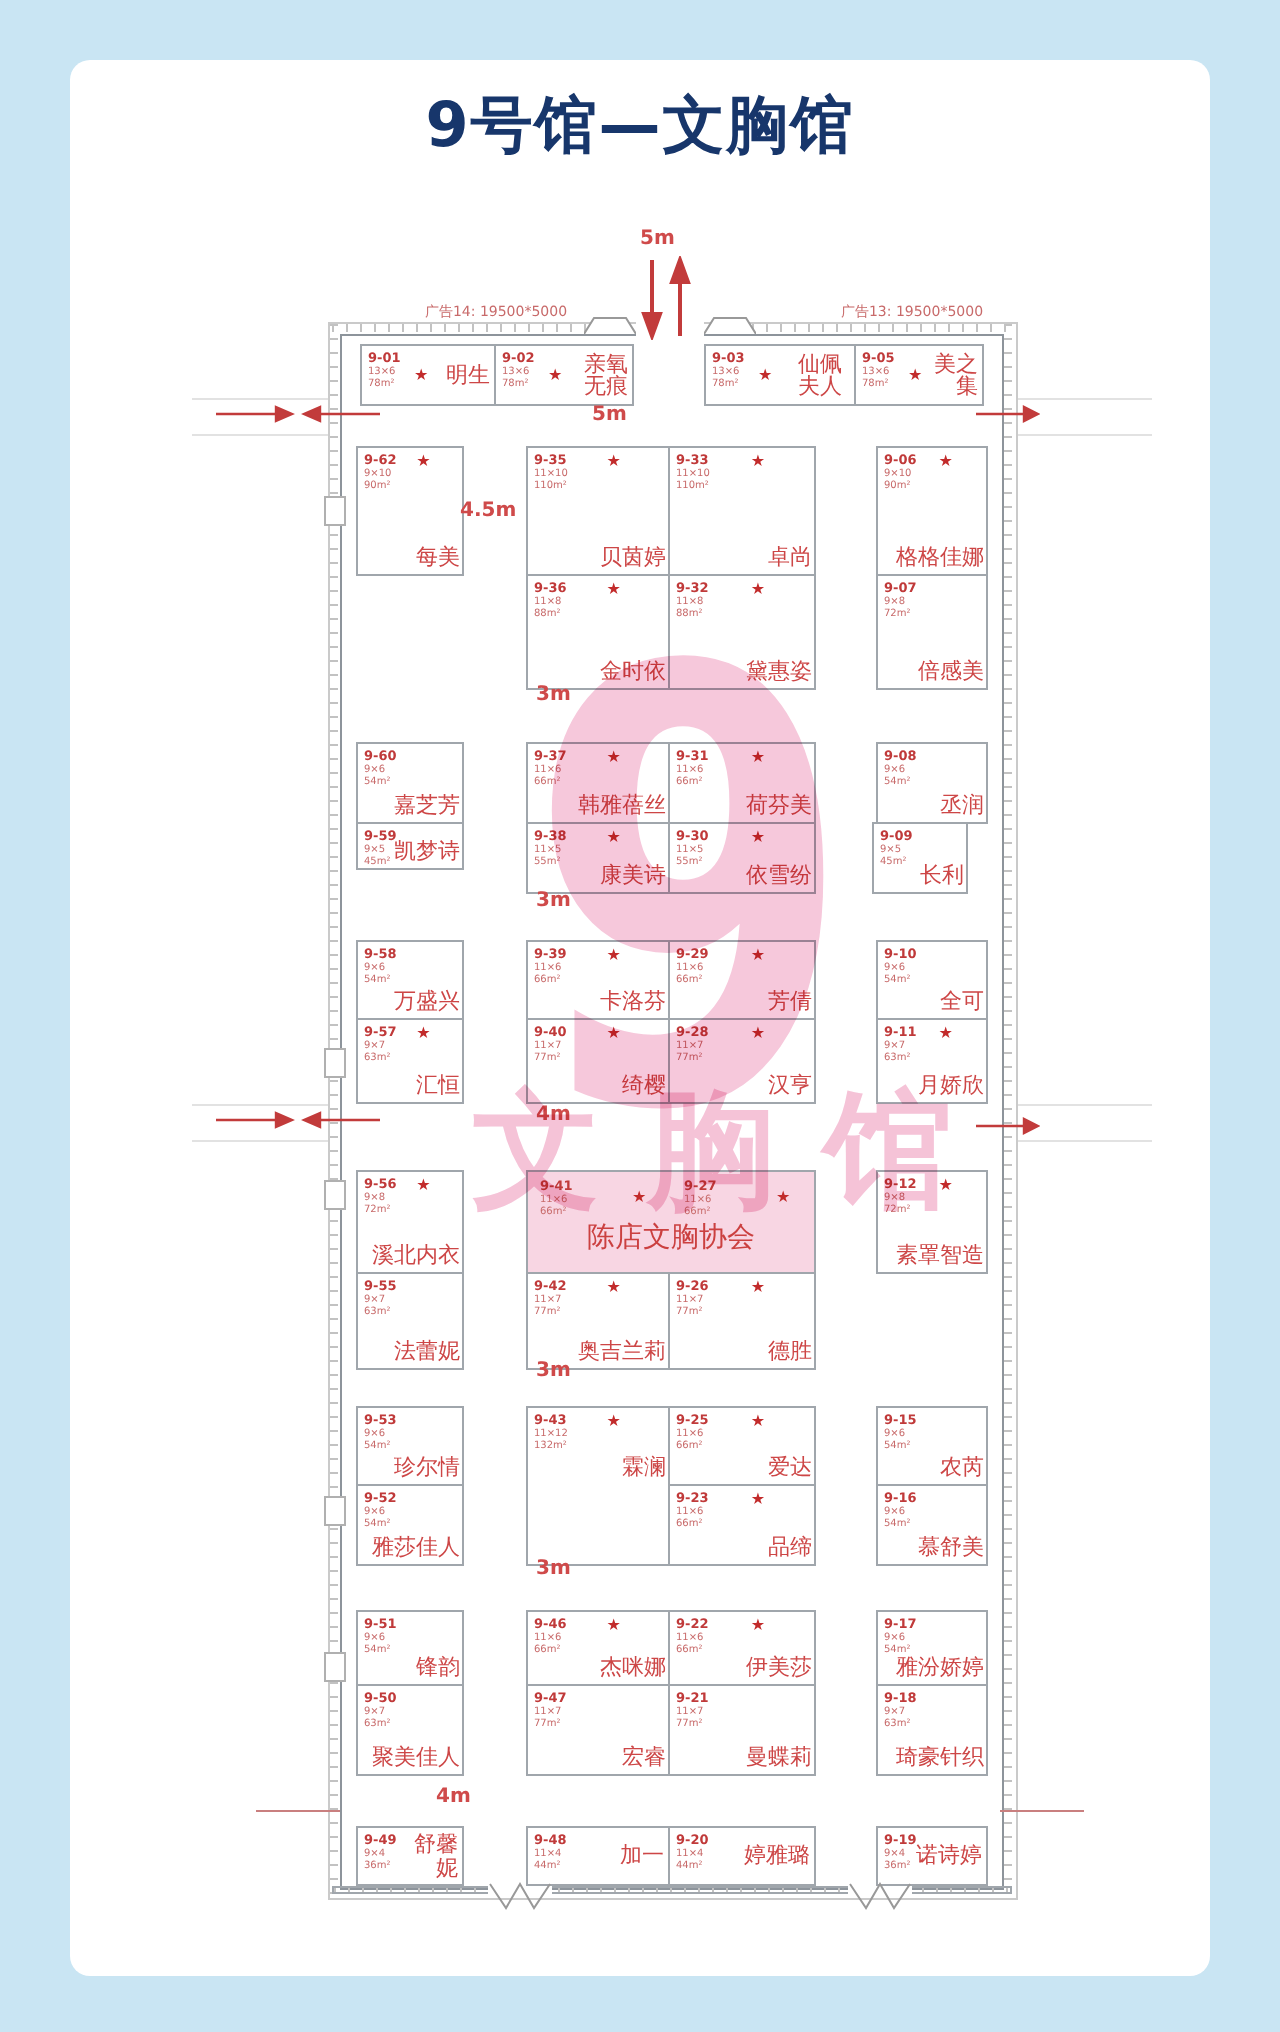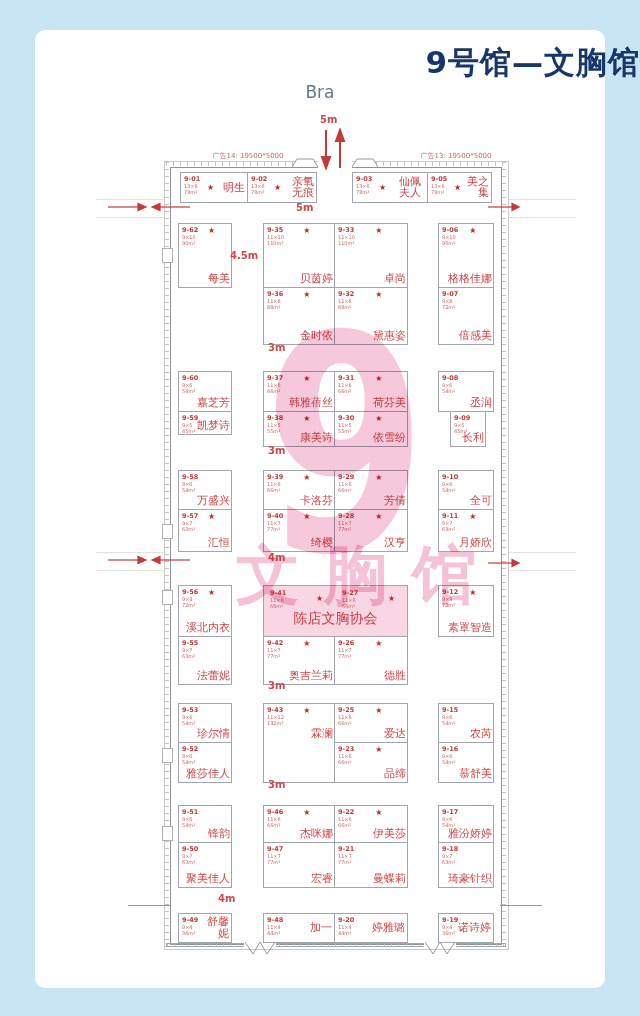--- a/index.html
+++ b/index.html
@@ -1,20 +1,20 @@
 <!DOCTYPE html>
 <html><head>
 <meta charset="utf-8">
 <style>
   html,body{margin:0;padding:0}
   .page{position:relative;width:640px;height:1016px;background:#c9e5f3;overflow:hidden;
         font-family:"DejaVu Sans",sans-serif}
   .card{position:absolute;left:35px;top:30px;width:570px;height:958px;background:#fff;border-radius:10px}
   .abs{position:absolute}
-  .title{position:absolute;left:0;right:0;top:42px;text-align:right;font-size:31px;font-weight:bold;
+  .title{position:absolute;left:0;right:0;top:42px;text-align:center;font-size:31px;font-weight:bold;
          color:#17366b;letter-spacing:1px;z-index:3}
   .subtitle{position:absolute;left:0;right:0;top:82px;text-align:center;font-size:17px;color:#64798a;z-index:3}
   
   .ruler{position:absolute;left:164px;top:161px;width:343px;height:787px;border:1px solid #cacaca;z-index:1}
   .tk{position:absolute;z-index:1}
   .tk.t{left:166px;top:162px;width:340px;height:4px;background:repeating-linear-gradient(90deg,#c2c2c2 0 1px,transparent 1px 7px)}
   .tk.b{left:166px;top:943px;width:340px;height:4px;background:repeating-linear-gradient(90deg,#c2c2c2 0 1px,transparent 1px 7px)}
   .tk.l{left:165px;top:162px;width:4px;height:785px;background:repeating-linear-gradient(0deg,#c2c2c2 0 1px,transparent 1px 7px)}
   .tk.r{left:502px;top:162px;width:4px;height:785px;background:repeating-linear-gradient(0deg,#c2c2c2 0 1px,transparent 1px 7px)}
   .wall{position:absolute;left:170px;top:167px;width:330px;height:776px;border:1px solid #8d949b;z-index:1}
@@ -53,21 +53,20 @@
        color:#ef9abd;opacity:.6;mix-blend-mode:multiply;z-index:5;white-space:nowrap;pointer-events:none}
   svg.abs{z-index:4}
 </style>
 </head>
 <body>
 
 <div class="page">
   <div class="card"></div>
 
   <div class="title">9号馆—文胸馆</div>
-  <div class="subtitle">Bra</div>
 
   <div class="ll" style="left:96px;top:199px;width:68px"></div>
   <div class="ll" style="left:96px;top:217px;width:68px"></div>
   <div class="ll" style="left:508px;top:199px;width:68px"></div>
   <div class="ll" style="left:508px;top:217px;width:68px"></div>
   <div class="ll" style="left:96px;top:552px;width:68px"></div>
   <div class="ll" style="left:96px;top:570px;width:68px"></div>
   <div class="ll" style="left:508px;top:552px;width:68px"></div>
   <div class="ll" style="left:508px;top:570px;width:68px"></div>
 
@@ -541,21 +540,21 @@
     </div>
   <div class="b v" style="left:438px;top:371px;width:56px;height:41px">
       <b>9-08</b>
       <i>
         <u>9×6</u>
         <u>54m²</u>
       </i>
       <s></s>
       <em>丞润</em>
     </div>
-  <div class="b v" style="left:450px;top:411px;width:36px;height:36px">
+  <div class="b v" style="left:436px;top:411px;width:48px;height:36px">
       <b>9-09</b>
       <i>
         <u>9×5</u>
         <u>45m²</u>
       </i>
       <s></s>
       <em>长利</em>
     </div>
   <div class="b v" style="left:438px;top:470px;width:56px;height:40px">
       <b>9-10</b>

